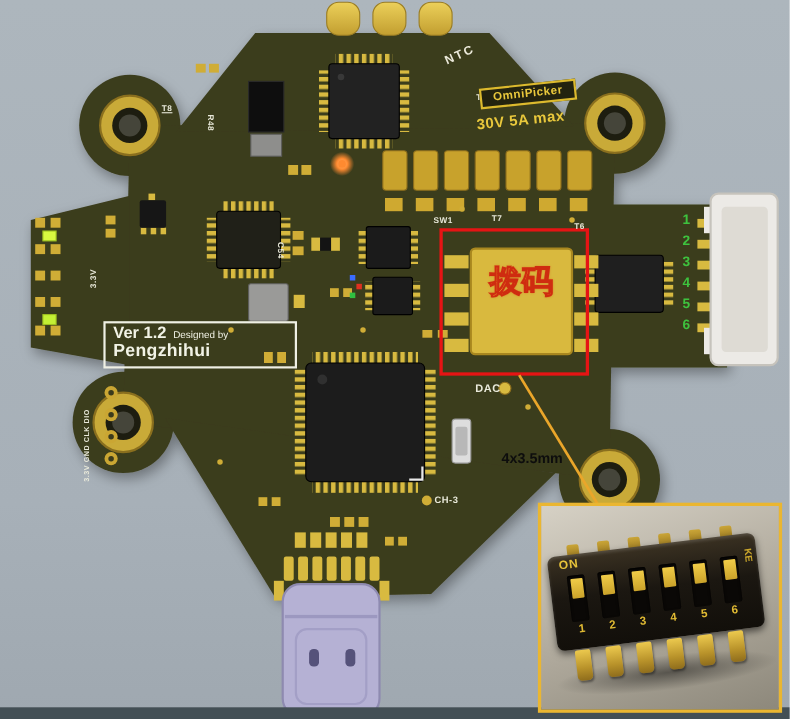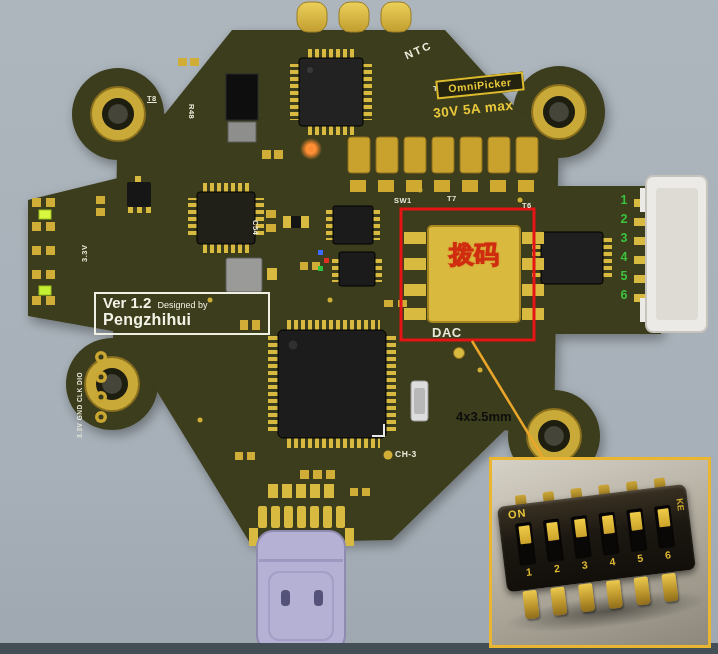--- a/index.html
+++ b/index.html
@@ -27,21 +27,21 @@
   }
   .ver-box{
     position:absolute;left:94px;top:292px;width:176px;
     border:2px solid #eff0e4;color:#f2f3e6;padding:0 7px 4px 7px;
   }
   .ver-box .l1{font-size:15px;font-weight:bold;}
   .ver-box .by{font-size:9px;font-weight:normal;margin-left:6px;}
   .ver-box .l2{font-size:16px;font-weight:bold;letter-spacing:.3px;}
   .dip-label{
     position:absolute;left:430px;top:238px;width:88px;text-align:center;
-    font-size:25px;font-weight:bold;line-height:1.28;color:#ffd83a;
+    font-size:29px;font-weight:bold;line-height:1.28;color:#ffd83a;
     -webkit-text-stroke:1px #cf2c10;
     text-shadow:0 0 2px rgba(210,40,10,.8);
   }
   .dim-label{position:absolute;left:456px;top:409px;font-size:13px;font-weight:bold;color:#0d0d0d;}
   .pin-numbers{position:absolute;left:616px;top:193px;}
   .pin-numbers div{width:16px;height:19px;text-align:center;font-size:12.5px;font-weight:bold;color:#3ec23e;}
   
   .inset{
     position:absolute;left:489px;top:457px;width:222px;height:191px;
     border:3px solid #eab631;
@@ -351,21 +351,21 @@
   <div class="lbl tiny" style="left:433px;top:84px;">T5</div>
   <div class="omni-badge">OmniPicker</div>
   <div class="rating">30V 5A max</div>
 
   <div class="lbl tiny" style="left:147px;top:94px;text-decoration:underline;">T8</div>
   <div class="lbl tiny rot90" style="left:196px;top:104px;">R48</div>
   <div class="lbl tiny rot90" style="left:260px;top:220px;">C54</div>
   <div class="lbl tiny" style="left:394px;top:196px;">SW1</div>
   <div class="lbl tiny" style="left:447px;top:194px;">T7</div>
   <div class="lbl tiny" style="left:482px;top:201px;margin-left:40px;">T6</div>
-  <div class="lbl tiny" style="left:432px;top:325px;font-size:13px;">DAC</div>
+  <div class="lbl tiny" style="left:432px;top:348px;font-size:10px;">DAC</div>
   <div class="lbl tiny" style="left:395px;top:449px;font-size:8.5px;">CH-3</div>
   <div class="lbl tiny rotm90" style="left:80px;top:262px;width:40px;">3.3V</div>
   <div class="lbl rotm90" style="left:76px;top:438px;width:94px;font-size:6.5px;letter-spacing:.5px;">3.3V GND CLK DIO</div>
 
   <div class="ver-box">
     <div class="l1">
       <span>Ver 1.2</span><span class="by">Designed by</span>
     </div>
     <div class="l2">Pengzhihui</div>
   </div>

